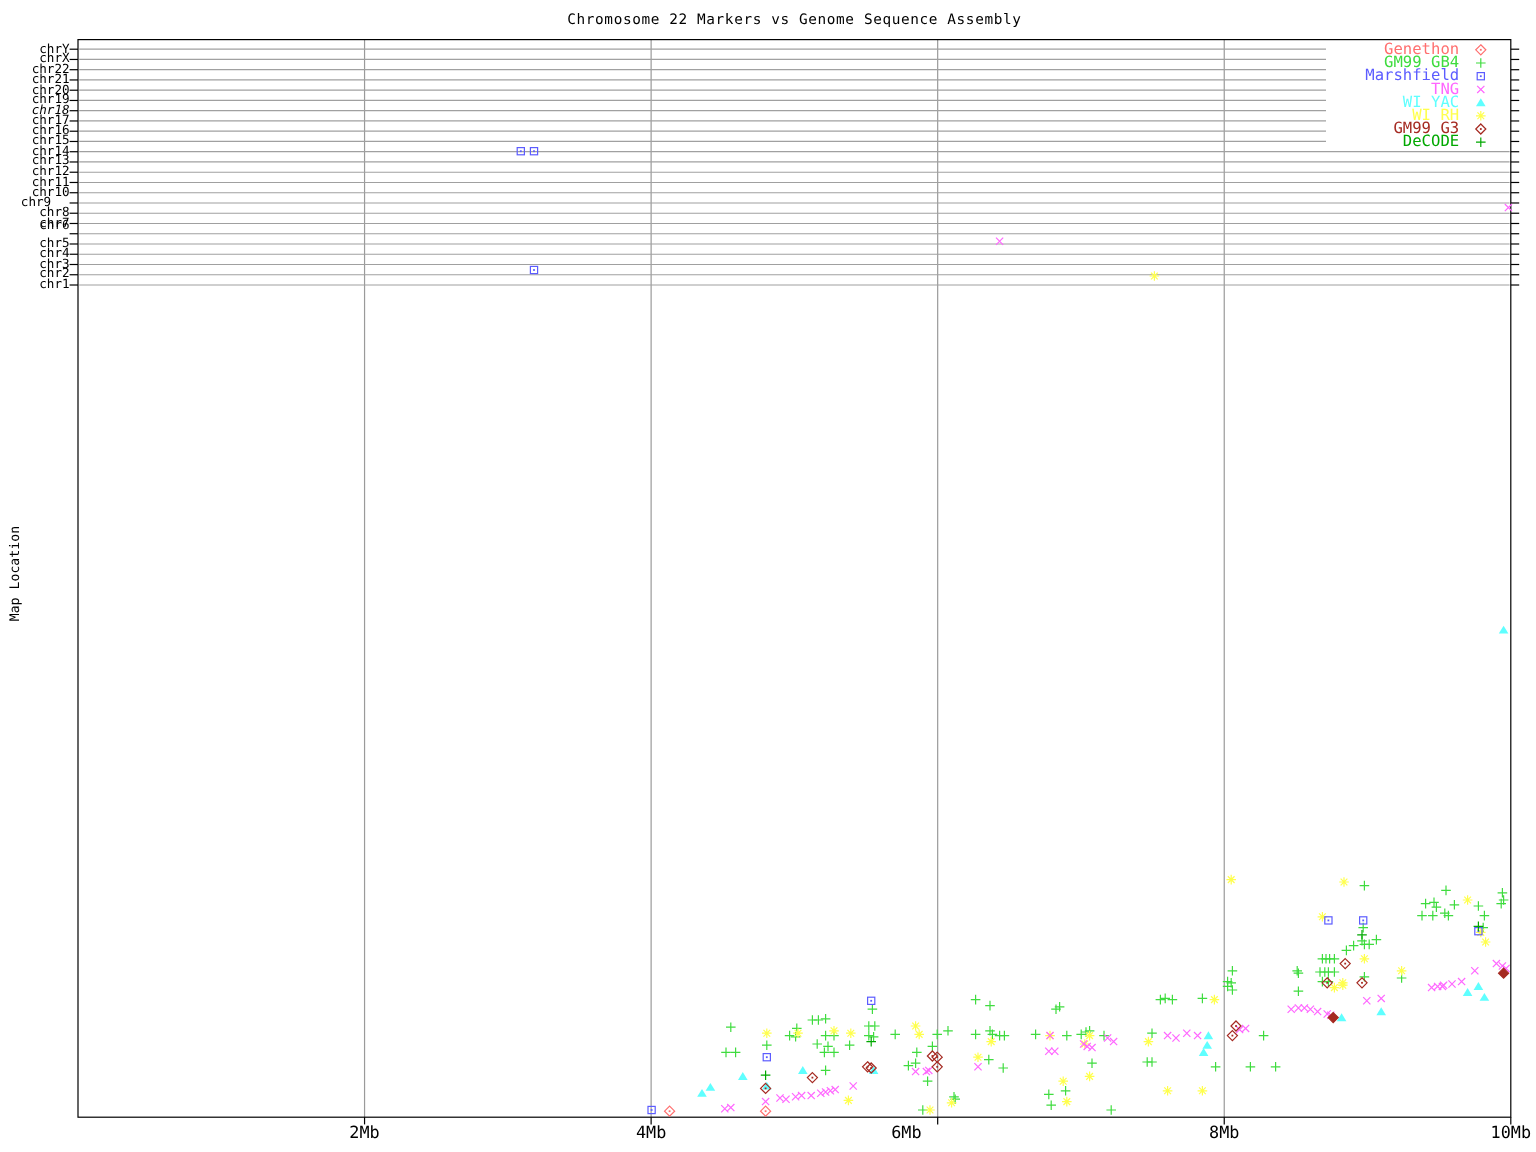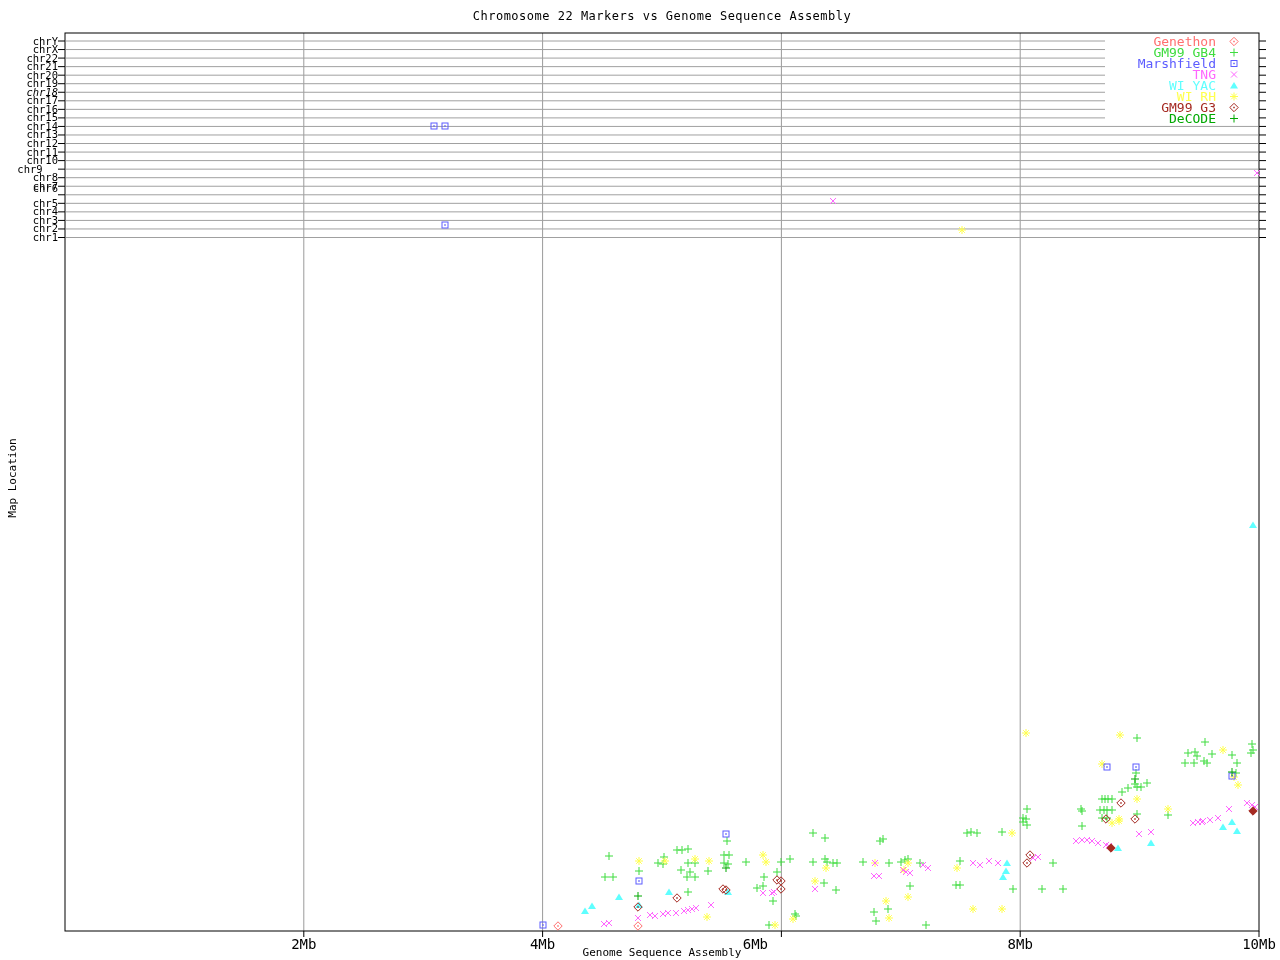--- a/index.html
+++ b/index.html
@@ -503,14 +503,13 @@
         </svg>
       </div>
       <div class="lg-row">
         <span class="lg-label" style="color: rgb(0, 168, 0);">DeCODE</span>
         <svg width="16" height="11" class="lg-sym" stroke-width="1">
           <path d="M4 5.5H12M8 1.5V9.5" stroke="#00a800" fill="none"></path>
         </svg>
       </div>
     </div>
   <div class="ylabel">Map Location</div>
-  <div class="xlabel">Genome Sequence Assembly</div>
 </div>
 
 </body></html>

